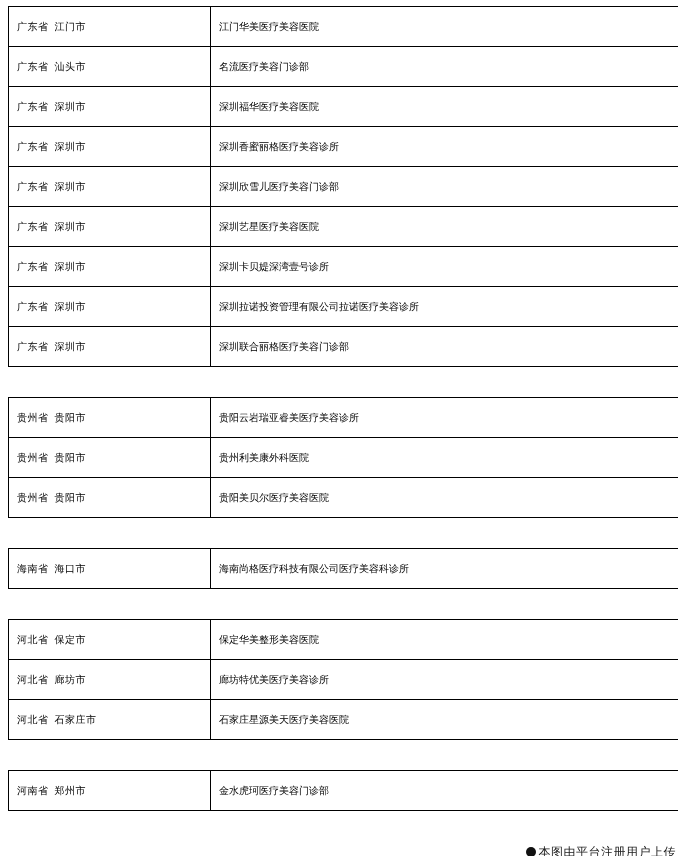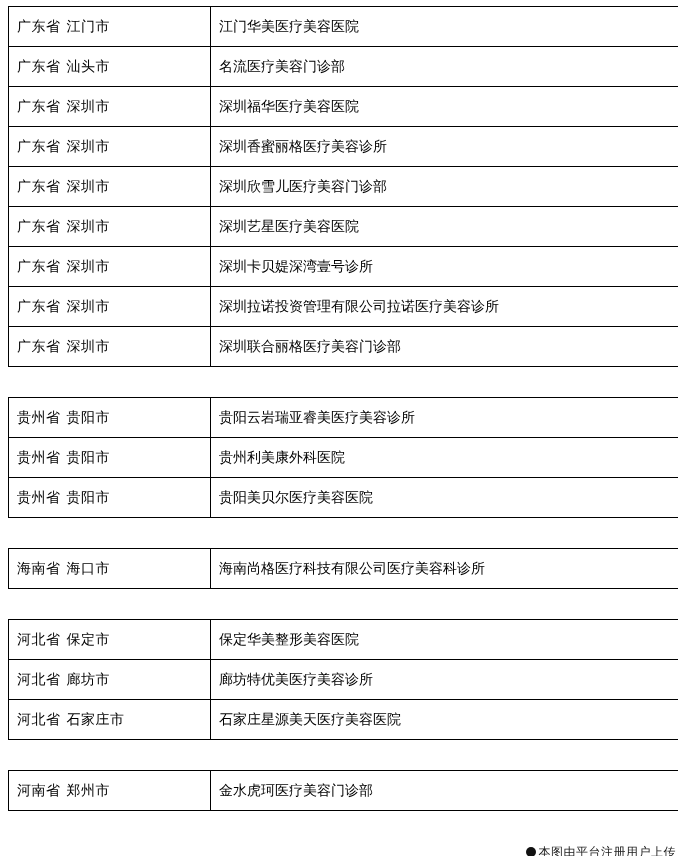--- a/index.html
+++ b/index.html
@@ -24,21 +24,21 @@
   .tbl {
     border-collapse: collapse;
     width: 660px;
     margin: 0 0 0 8px;
     table-layout: fixed;
   }
   .tbl.first { margin-top: 6px; }
   .gap { height: 30px; }
   .tbl td {
     border: 1px solid #000000;
-    font-size: 14px;
+    font-size: 10px;
     line-height: 20px;
     padding: 10px 8px 9px 8px;
     vertical-align: middle;
     white-space: nowrap;
     overflow: hidden;
   }
   .col-region { width: 185px; }
   .col-name { width: 473px; }
   .region-inner {
     display: inline-block;

